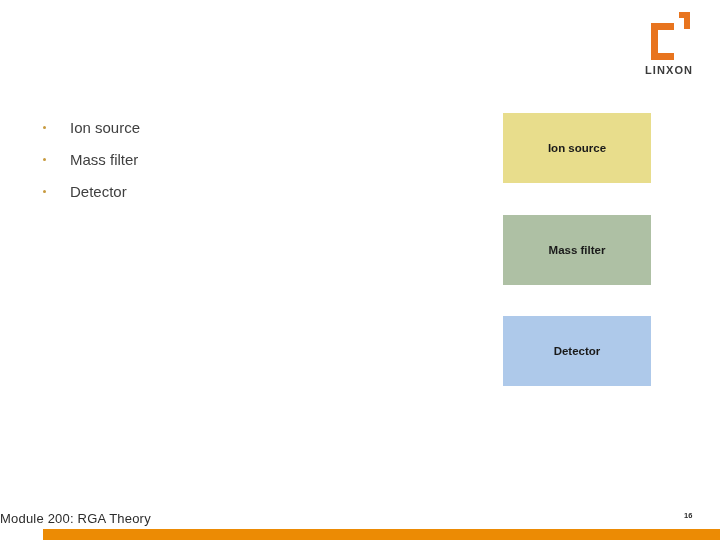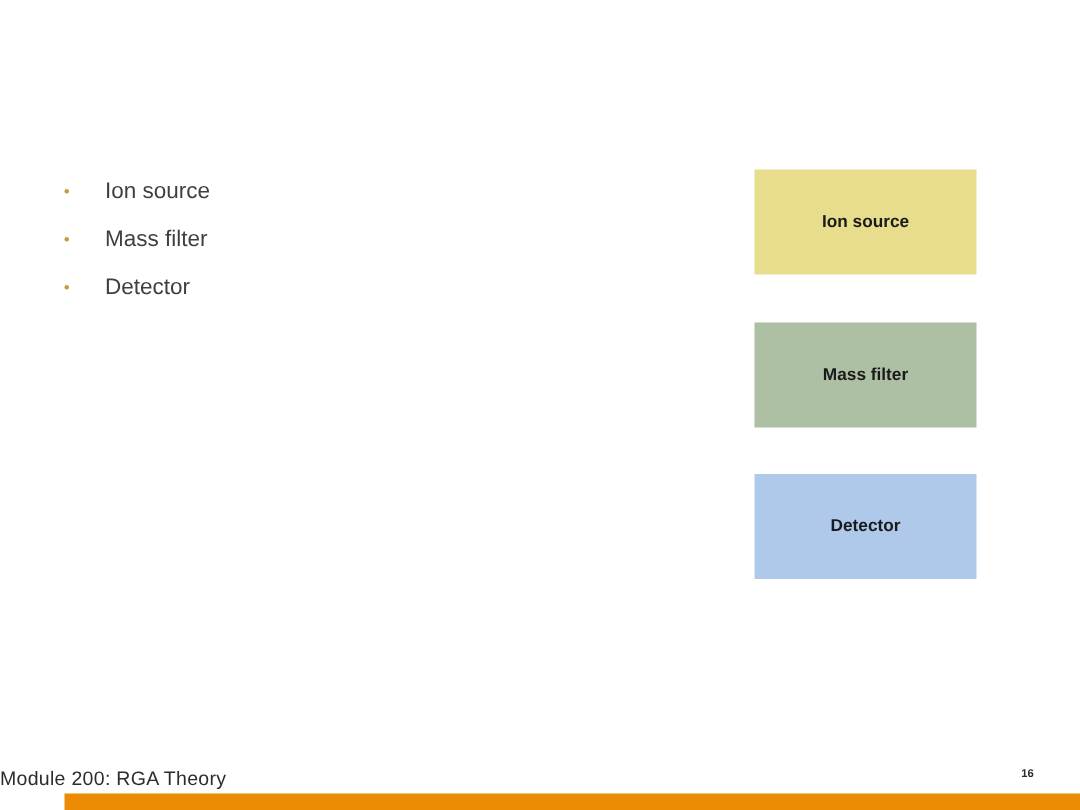--- a/index.html
+++ b/index.html
@@ -110,43 +110,56 @@
     left: 0;
     top: 511px;
     width: 720px;
     text-align: left;
     font-size: 13px;
     color: #2c2c2c;
     letter-spacing: 0.2px;
   }
   #footer-page {
     position: absolute;
-    left: 670px;
+    left: 684px;
     top: 511px;
     width: 30px;
-    text-align: center;
     font-size: 7.5px;
     color: #2c2c2c;
     font-weight: bold;
   }
   #footer-bar {
     position: absolute;
     left: 43px;
     top: 529px;
     width: 677px;
     height: 11px;
     background: #ec8b04;
   }
 </style>
 </head>
 <body>
 
 <div id="slide">
 
 
+  <div id="logo">
+    <svg id="logo-mark" viewBox="0 0 42 48">
+
+      <path d="M3 11 H26 V18 H10 V41 H26 V48 H3 Z" fill="#e8741e"></path>
+      <path d="M26 41 H19 V48 H26 Z" fill="#e8741e"></path>
+      <rect x="10" y="41" width="16" height="7" fill="#e8741e"></rect>
+      <rect x="3" y="11" width="23" height="7" fill="#e8741e"></rect>
+      <rect x="3" y="11" width="7" height="37" fill="#e8741e"></rect>
+      <rect x="3" y="41" width="23" height="7" fill="#e8741e"></rect>
+
+      <path d="M31 0 H42 V17 H36 V6 H31 Z" fill="#e8741e"></path>
+    </svg>
+    <div id="logo-text">LINXON</div>
+  </div>
 
   <div id="bullet-list">
     <div class="bullet-row">
       <span class="bullet-dot"></span>
       <span class="bullet-label">Ion source</span>
     </div>
     <div class="bullet-row">
       <span class="bullet-dot"></span>
       <span class="bullet-label">Mass filter</span>
     </div>

